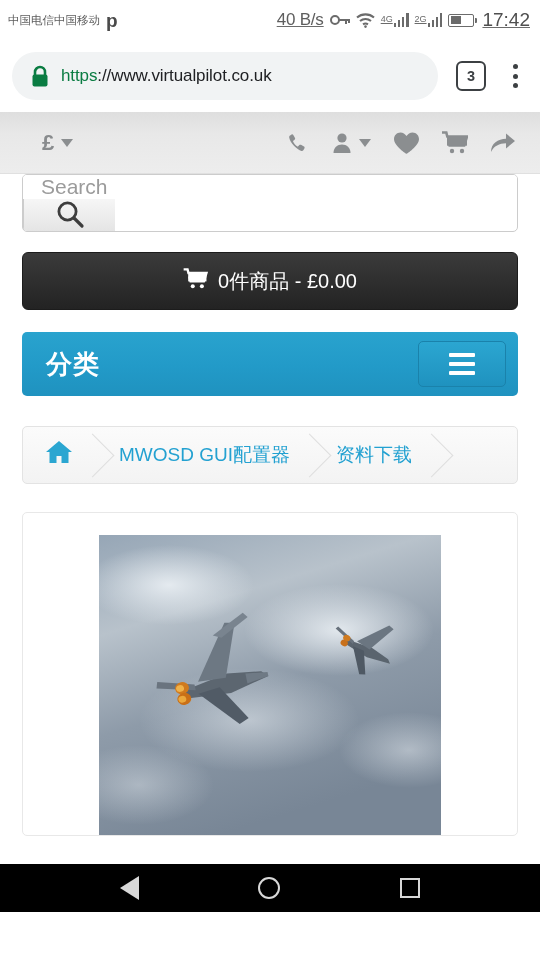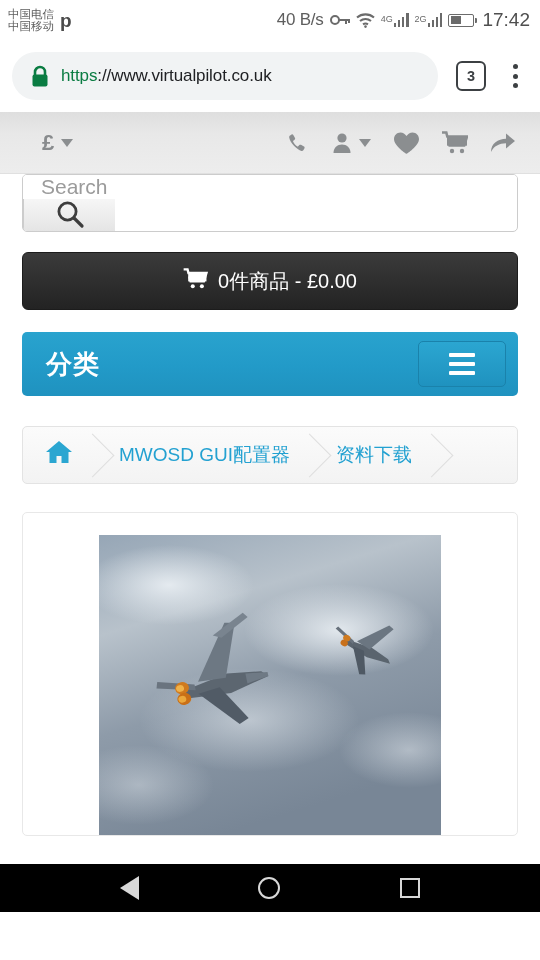--- a/index.html
+++ b/index.html
@@ -22,37 +22,37 @@
     padding: 0 10px 0 8px;
     position: relative;
   }
   .status-left {
     display: flex;
     align-items: center;
     gap: 6px;
   }
   .carriers {
     display: flex;
-    flex-direction: column;
     line-height: 1.08;
     font-size: 11.5px;
     color: #5c5c5c;
   }
   .carrier-glyph {
     font-size: 19px;
     font-weight: 700;
     color: #4a4a4a;
     line-height: 1;
     margin-top: 1px;
   }
   .status-right {
     display: flex;
     align-items: center;
     gap: 6px;
     color: #6b6b6b;
+    text-decoration: underline;
   }
   .net-speed { font-size: 17px; color: #5e5e5e; letter-spacing: -0.2px; }
   .status-clock { font-size: 19px; color: #4f4f4f; margin-left: 2px; }
   .sig-group { display: flex; align-items: flex-end; gap: 1px; }
   .sig-label { font-size: 9px; color: #6b6b6b; align-self: flex-start; margin-top: 1px; }
   .bars { display: flex; align-items: flex-end; gap: 1.5px; height: 14px; }
   .bars i { width: 2.6px; background: #6b6b6b; display: block; }
   .bars i:nth-child(1) { height: 4px; }
   .bars i:nth-child(2) { height: 7px; }
   .bars i:nth-child(3) { height: 10.5px; }

